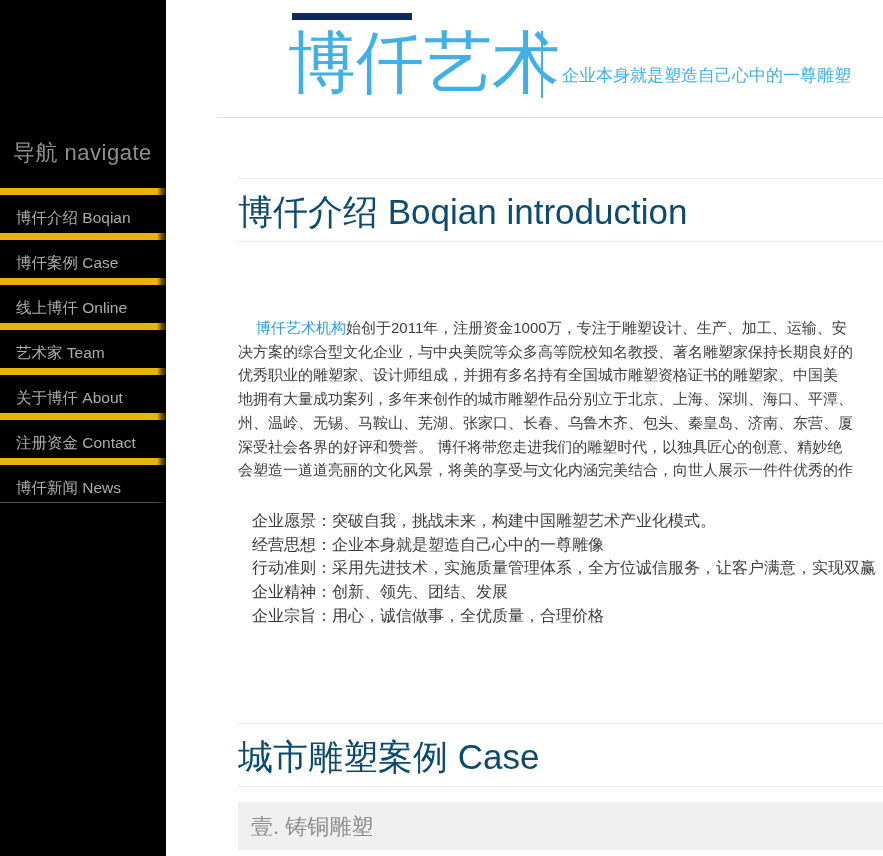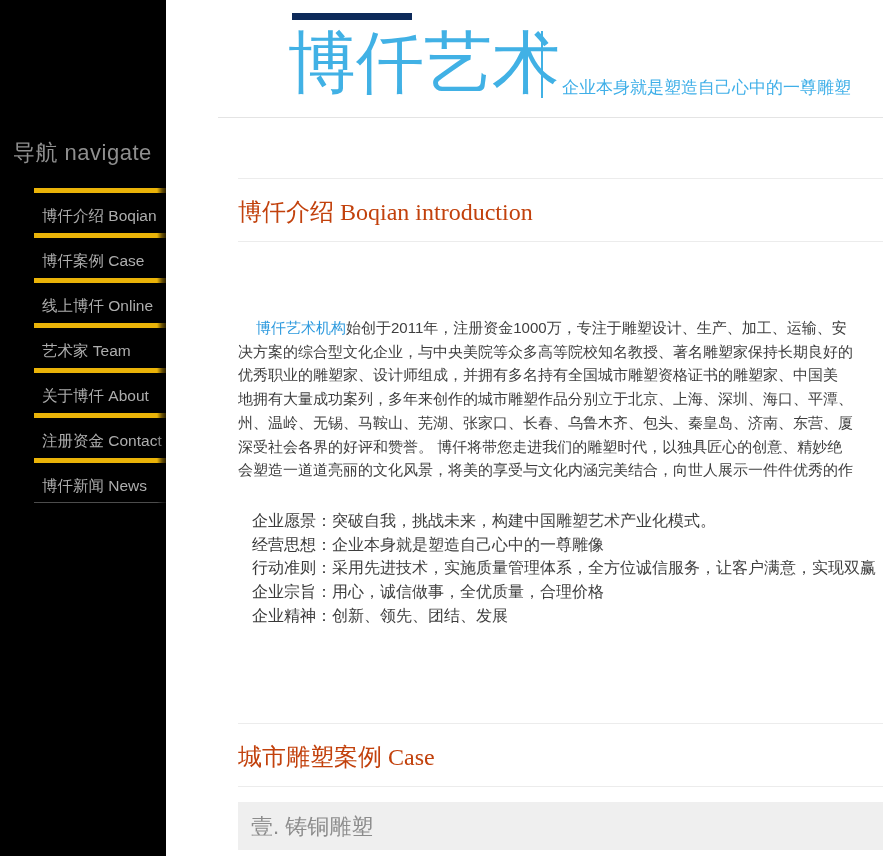--- a/index.html
+++ b/index.html
@@ -8,41 +8,41 @@
 
   
   .sidebar { position:absolute; left:0; top:0; width:166px; height:856px;
     background:#000000; }
   .sidebar::before { content:""; position:absolute; left:0; top:0; width:100%; height:12px;
     background:linear-gradient(to bottom, rgba(0,0,0,0.82), rgba(0,0,0,0)); pointer-events:none; }
   .sidebar::after { content:""; position:absolute; right:0; top:0; width:9px; height:100%;
     background:linear-gradient(to right, rgba(0,0,0,0), rgba(0,0,0,0.55) 55%, rgba(0,0,0,0.82)); pointer-events:none; }
   .nav-title { margin:138px 0 20px 13px; font-size:22px; color:#8f8f8f; letter-spacing:0.5px; }
   .nav-list { list-style:none; }
-  .nav-list li { height:45px; line-height:45px; padding-left:8px;
-    border-top:5px solid #eab308; font-size:15.5px; color:#adadad; cursor:pointer;
-    white-space:nowrap; overflow:hidden;margin-left:34px; }
+  .nav-list li { height:45px; line-height:45px; padding-left:16px;
+    border-top:7px solid #eab308; font-size:15.5px; color:#adadad; cursor:pointer;
+    white-space:nowrap; overflow:hidden; }
   .nav-list li:last-child { border-bottom:1px solid #4c4c4c; }
 
   
   .main { margin-left:218px; position:relative; }
 
   header.site-header { position:relative; height:118px; background:#ffffff;
     border-bottom:1px solid #e4e4e4; }
   .navy-bar { position:absolute; left:74px; top:13px; width:120px; height:7px; background:#0d2a5a; }
   .logo { position:absolute; left:70px; top:22px; font-size:68px; line-height:1.2;
     color:#41b1e5; font-weight:400; cursor:pointer; white-space:nowrap; }
   .logo-divider { position:absolute; left:323px; top:31px; width:2px; height:67px; background:#41b1e5; }
-  .tagline { position:absolute; left:344px; top:76px; font-size:17px; color:#3fafe8; white-space:nowrap; }
+  .tagline { position:absolute; left:344px; top:64px; font-size:17px; color:#3fafe8; white-space:nowrap; }
 
   .content { padding-left:20px; }
 
-  h2.section-heading { margin-top:60px; padding:18px 0 14px; font-size:24px; font-weight:400;
-    color:#c2410c; line-height:30px; border-top:1px solid #ececec; border-bottom:1px solid #ececec;
-    white-space:nowrap;font-family:Liberation Serif, serif; }
+  h2.section-heading { margin-top:60px; padding:18px 0 14px; font-size:35px; font-weight:400;
+    color:#0c4a6e; line-height:30px; border-top:1px solid #ececec; border-bottom:1px solid #ececec;
+    white-space:nowrap; }
   h2.section-heading.second { margin-top:96px; }
 
   .para { margin-top:74px; font-size:15px; line-height:23.7px; color:#3e3e3e; }
   .pline { white-space:nowrap; }
   .pline.first { padding-left:18px; }
   .inline-link { color:#2e9ade; text-decoration:none; cursor:pointer; }
 
   .values { margin-top:27px; font-size:16px; line-height:23.7px; color:#3e3e3e; padding-left:14px; }
   .vline { white-space:nowrap; }
   .vline b { font-weight:normal; color:#383838; }
@@ -86,22 +86,22 @@
       <div class="pline">地拥有大量成功案列，多年来创作的城市雕塑作品分别立于北京、上海、深圳、海口、平潭、</div>
       <div class="pline">州、温岭、无锡、马鞍山、芜湖、张家口、长春、乌鲁木齐、包头、秦皇岛、济南、东营、厦</div>
       <div class="pline">深受社会各界的好评和赞誉。 博仟将带您走进我们的雕塑时代，以独具匠心的创意、精妙绝</div>
       <div class="pline">会塑造一道道亮丽的文化风景，将美的享受与文化内涵完美结合，向世人展示一件件优秀的作</div>
     </div>
 
     <div class="values">
       <div class="vline"><b>企业愿景：</b><span>突破自我，挑战未来，构建中国雕塑艺术产业化模式。</span></div>
       <div class="vline"><b>经营思想：</b><span>企业本身就是塑造自己心中的一尊雕像</span></div>
       <div class="vline"><b>行动准则：</b><span>采用先进技术，实施质量管理体系，全方位诚信服务，让客户满意，实现双赢</span></div>
+      <div class="vline"><b>企业精神：</b><span>创新、领先、团结、发展</span></div>
       <div class="vline"><b>企业宗旨：</b><span>用心，诚信做事，全优质量，合理价格</span></div>
-      <div class="vline"><b>企业精神：</b><span>创新、领先、团结、发展</span></div>
     </div>
 
     <h2 class="section-heading second">城市雕塑案例 Case</h2>
 
     <div class="subsection-bar">壹. 铸铜雕塑</div>
 
   </section>
 </div>
 
 </body></html>

